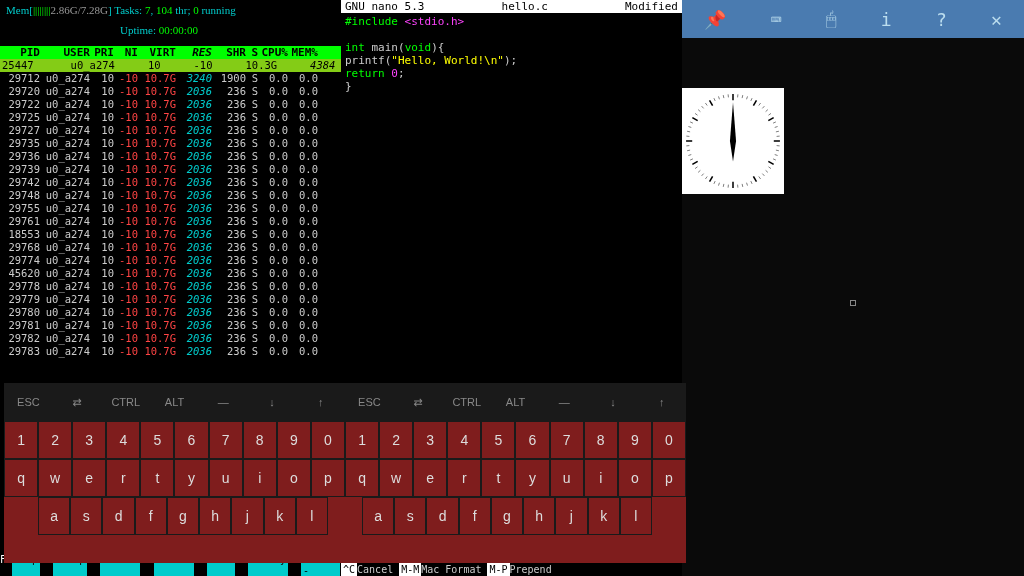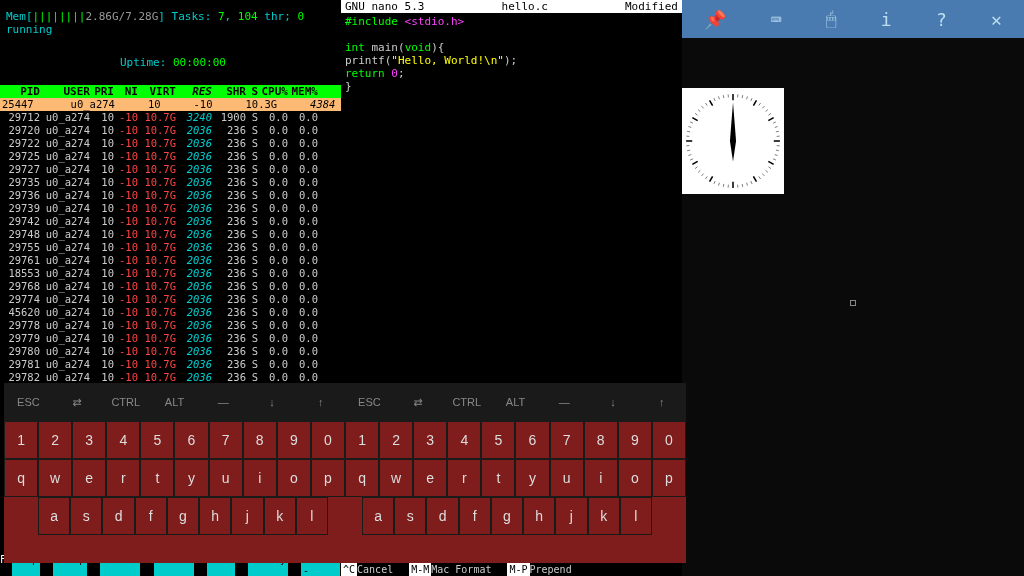--- a/index.html
+++ b/index.html
@@ -3,44 +3,44 @@
 <meta charset="utf-8">
 <style>
 * { margin:0; padding:0; box-sizing:border-box; }
 body { width:1024px; height:576px; background:#000; font-family:monospace; font-size:11px; overflow:hidden; position:relative; }
 .screen { display:flex; width:1024px; height:576px; }
 .left { width:341px; background:#000; color:#ccc; position:relative; }
 .mid { width:341px; background:#000; color:#ccc; position:relative; }
 .right { width:342px; background:#0a0a0a; position:relative; }
 
 
-.mem-line { color:#0cc; padding:10px 6px; }
+.mem-line { color:#0cc; padding:4px 6px;font-family:Liberation Serif, serif; }
 .mem-bar { color:#0f0; }
 .mem-val { color:#999; }
 .tasks { color:#0cc; }
 .tasks .num { color:#0f0; }
 .htop-header { background:#0f0; color:#000; display:flex; font-weight:bold; padding:0 2px; }
 .htop-header span { text-align:right; }
 .row { display:flex; padding:0 2px; font-size:10.5px; line-height:13px; }
-.row.sel { background:#fdba74; color:#000;gap:33px; }
+.row.sel { background:#84cc16; color:#000;gap:33px; }
 .row span { text-align:right; }
 .c-pid{width:38px;} .c-user{width:50px;text-align:left;padding-left:4px;} .c-pri{width:24px;} .c-ni{width:24px;} .c-virt{width:38px;} .c-res{width:36px;font-style:italic;} .c-shr{width:34px;} .c-s{width:12px;} .c-cpu{width:30px;} .c-mem{width:30px;}
 .ni-red{color:#f44;} .virt-red{color:#f44;} .res-g{color:#0cc;}
 .fkeys { position:absolute; bottom:0; left:0; right:0; display:flex; font-size:10px; }
 .fkeys .fk { background:#0cc; color:#000; padding:0 2px; margin-right:1px; }
 .fkeys .fn { color:#fff; }
 
 
 .nano-title { background:#fff; color:#000; text-align:center; padding:0 4px; display:flex; justify-content:space-between; }
 .code { padding:2px 4px; font-size:11px; color:#ccc; }
 .code .kw{color:#0f0;} .code .inc{color:#f4f;} .code .str{color:#ff0;} .code .ty{color:#0f0;}
 .nano-prompt { position:absolute; bottom:26px; left:0; right:0; background:#fff; color:#000; padding:0 4px; font-size:10px; }
 .nano-help { position:absolute; bottom:0; left:0; right:0; font-size:10px; line-height:13px; }
 .nano-help .hk{background:#fff;color:#000;padding:0 2px;} 
-.nano-help .hd{color:#ccc;padding-right:16px;}
+.nano-help .hd{color:#ccc;padding-right:6px;}
 .nano-help-row{display:flex;flex-wrap:nowrap;}
 
 
 .toolbar { background:#4a7bb0; height:38px; display:flex; justify-content:space-around; align-items:center; }
 .tb-icon { color:#bde; font-size:18px; cursor:pointer; }
 .clock { position:absolute; top:88px; left:0; width:102px; height:106px; background:#fff; }
 .clock svg { width:100%; height:100%; }
 .cursor-dot { position:absolute; top:300px; left:168px; width:6px; height:6px; border:1px solid #888; }
 
 

